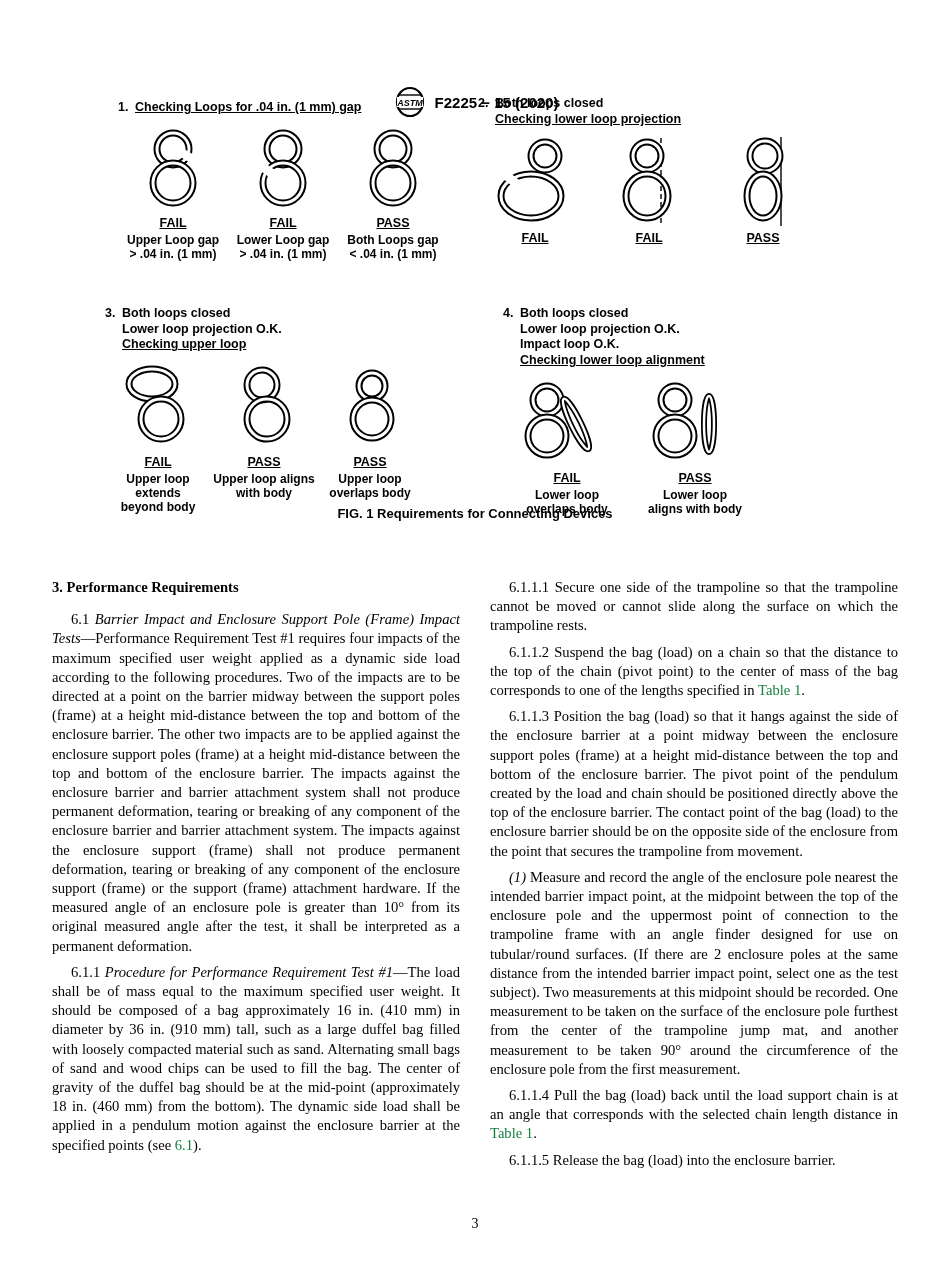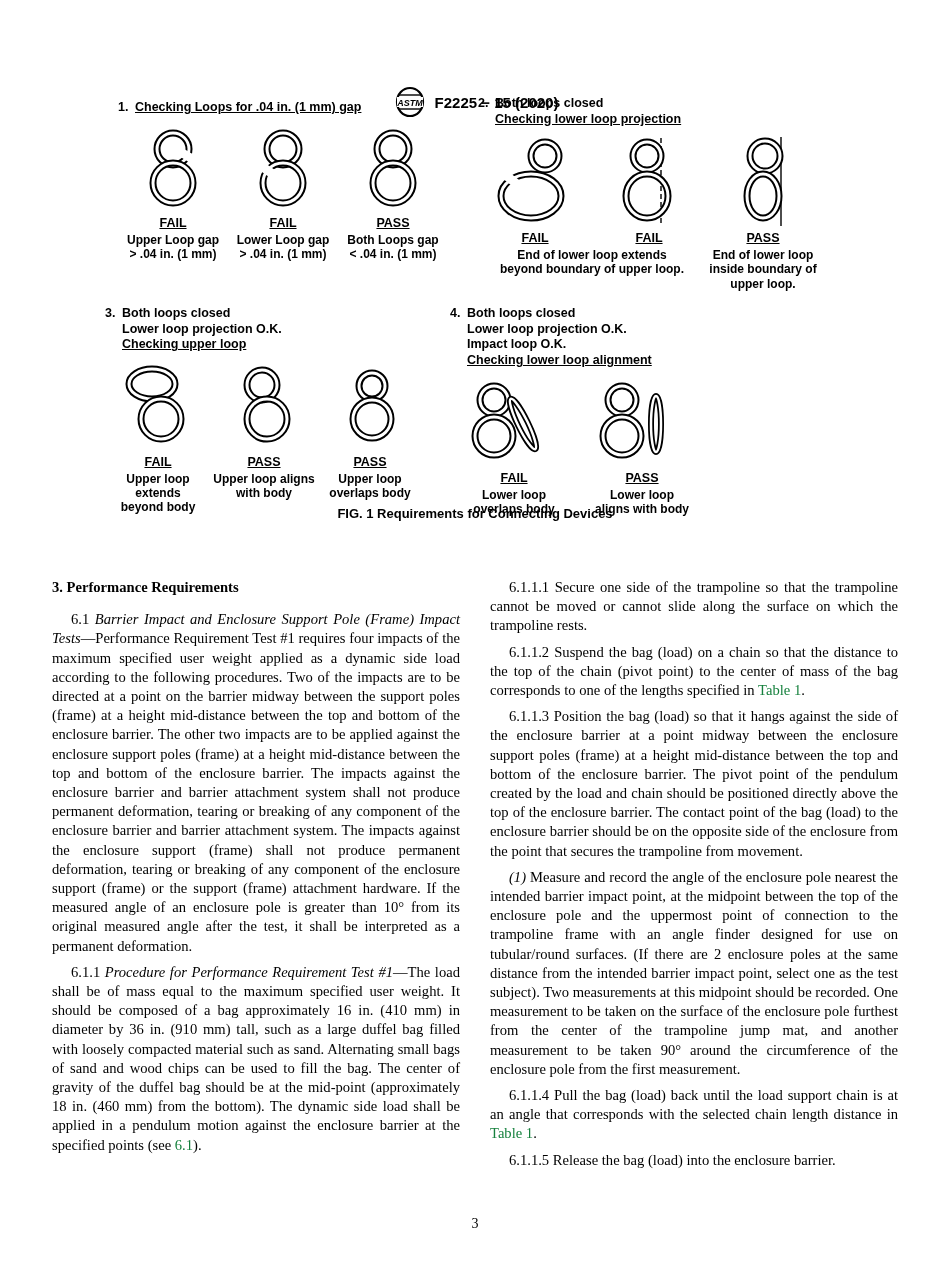--- a/index.html
+++ b/index.html
@@ -12,21 +12,21 @@
                 display:flex; justify-content:center; align-items:center; gap:7px;margin-top:40px; }
   .doc-code { font-family:"Liberation Sans", sans-serif; font-weight:bold; font-size:15px; }
 
   
   .figure-area { position:absolute; top:94px; left:0; width:950px; height:452px;
                  font-family:"Liberation Sans", sans-serif; }
   .fig-group { position:absolute; }
   .g1 { left:118px; top:6px;  width:336px; }
   .g2 { left:478px; top:2px;  width:400px; }
   .g3 { left:105px; top:212px; width:330px; }
-  .g4 { left:450px; top:212px; width:300px; }
+  .g4 { left:503px; top:212px; width:300px; }
   .fh { font-size:12.5px; font-weight:bold; line-height:1.25; }
   .fh .num { display:inline-block; width:17px; }
   .fh-cont { padding-left:17px; }
   .u { text-decoration:underline; }
   .hook-row { display:flex; margin-top:7px; }
   .hook-cell { display:flex; flex-direction:column; align-items:center; }
   .g1 .hook-cell { width:110px; }
   .g2 .hook-cell { width:114px; }
   .g3 .hook-cell { width:106px; }
   .g4 .hook-cell { width:128px; }
@@ -150,27 +150,20 @@
           <svg width="84" height="96" viewBox="0 0 84 96">
             <line class="bline" x1="60" y1="3" x2="60" y2="92"></line>
             <circle class="wb" cx="44" cy="22" r="15"></circle>
               <circle class="ww" cx="44" cy="22" r="15"></circle>
             <ellipse class="wb" cx="42" cy="62" rx="16" ry="22"></ellipse>
               <ellipse class="ww" cx="42" cy="62" rx="16" ry="22"></ellipse>
           </svg>
           <div class="verdict">PASS</div>
         </div>
       </div>
-      <div class="cap-row">
-        <div class="hcap span-cap">End of lower loop extends
-beyond boundary of upper loop.</div>
-        <div class="hcap cap3">End of lower loop
-inside boundary of
-upper loop.</div>
-      </div>
     </div>
 
     <div class="fig-group g3">
       <div class="fh">
         <div><span class="num">3.</span><span>Both loops closed</span></div>
         <div class="fh-cont">Lower loop projection O.K.</div>
         <div class="fh-cont"><span class="u">Checking upper loop</span></div>
       </div>
       <div class="hook-row">
         <div class="hook-cell">

